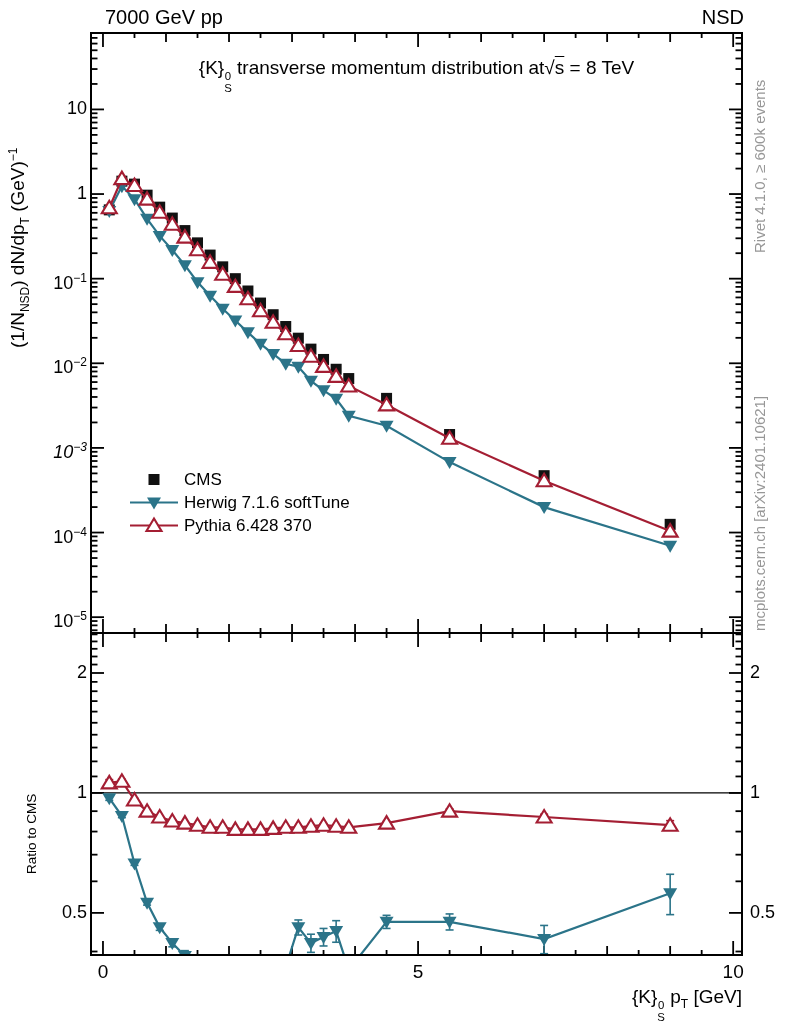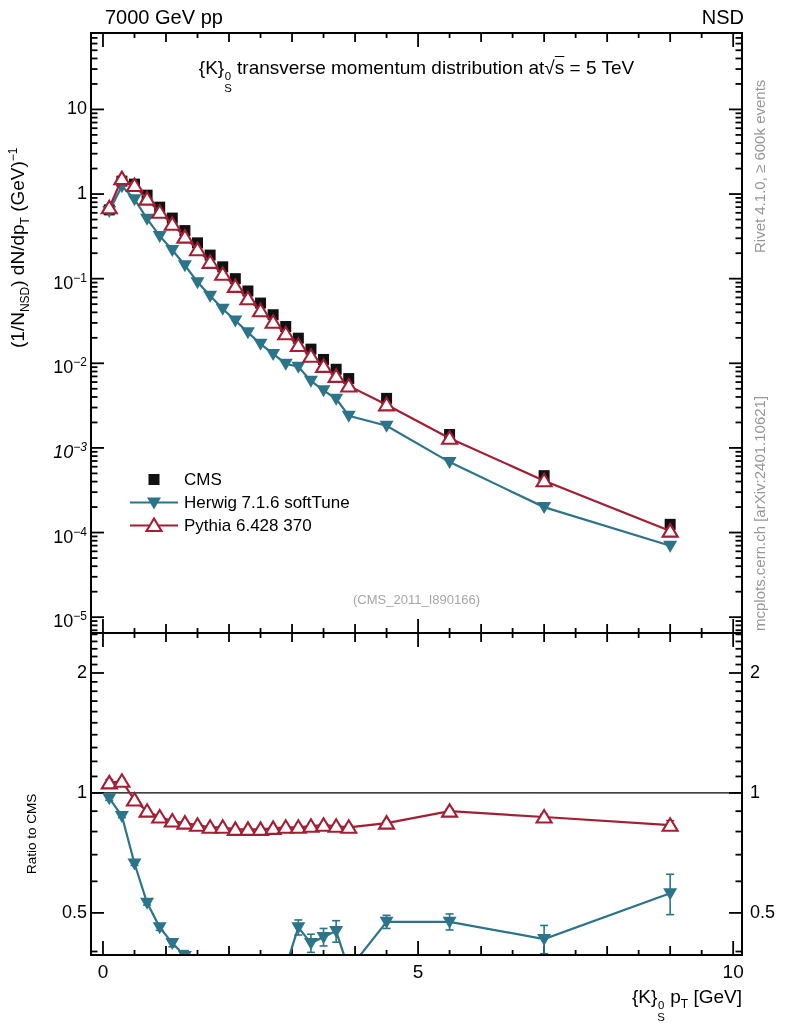--- a/index.html
+++ b/index.html
@@ -618,35 +618,34 @@
         <rect x="91" y="633" width="651" height="322" fill="none" stroke="#000" stroke-width="2"></rect>
       </g>
     </svg>
 
   <div class="abs hdr hdr-left">7000 GeV pp</div>
   <div class="abs hdr hdr-right">NSD</div>
 
   <div class="abs plot-title"><span>{K}</span><span class="stack">
         <span class="st-sup">0</span>
         <span class="st-sub">S</span>
-      </span><span> transverse momentum distribution at</span><span>√</span><span class="sqrt-arg">s</span><span> = 5 TeV</span></div>
+      </span><span> transverse momentum distribution at</span><span>√</span><span class="sqrt-arg">s</span><span> = 8 TeV</span></div>
 
   <div class="abs rot ylabel"><span>(1/N</span><sub>NSD</sub><span>) dN/dp</span><sub>T</sub><span> (GeV)</span><sup>−1</sup></div>
 
   <div class="abs rot ratio-label">Ratio to CMS</div>
 
   <div class="abs xlabel"><span>{K}</span><span class="stack">
         <span class="st-sup">0</span>
         <span class="st-sub">S</span>
       </span><span> p</span><sub>T</sub><span> [GeV]</span></div>
 
   <div class="abs rot credit credit-top">Rivet 4.1.0, ≥ 600k events</div>
   <div class="abs rot credit credit-bottom">mcplots.cern.ch [arXiv:2401.10621]</div>
 
-  <div class="abs watermark">(CMS_2011_I890166)</div>
 
   <div class="abs legend" id="legend">
       <div class="legend-row">
         <svg width="52" height="23">
           <rect x="20.5" y="6" width="11" height="11" fill="#111111"></rect>
         </svg>
         <span class="legend-label">CMS</span>
       </div>
       <div class="legend-row">
         <svg width="52" height="23">

